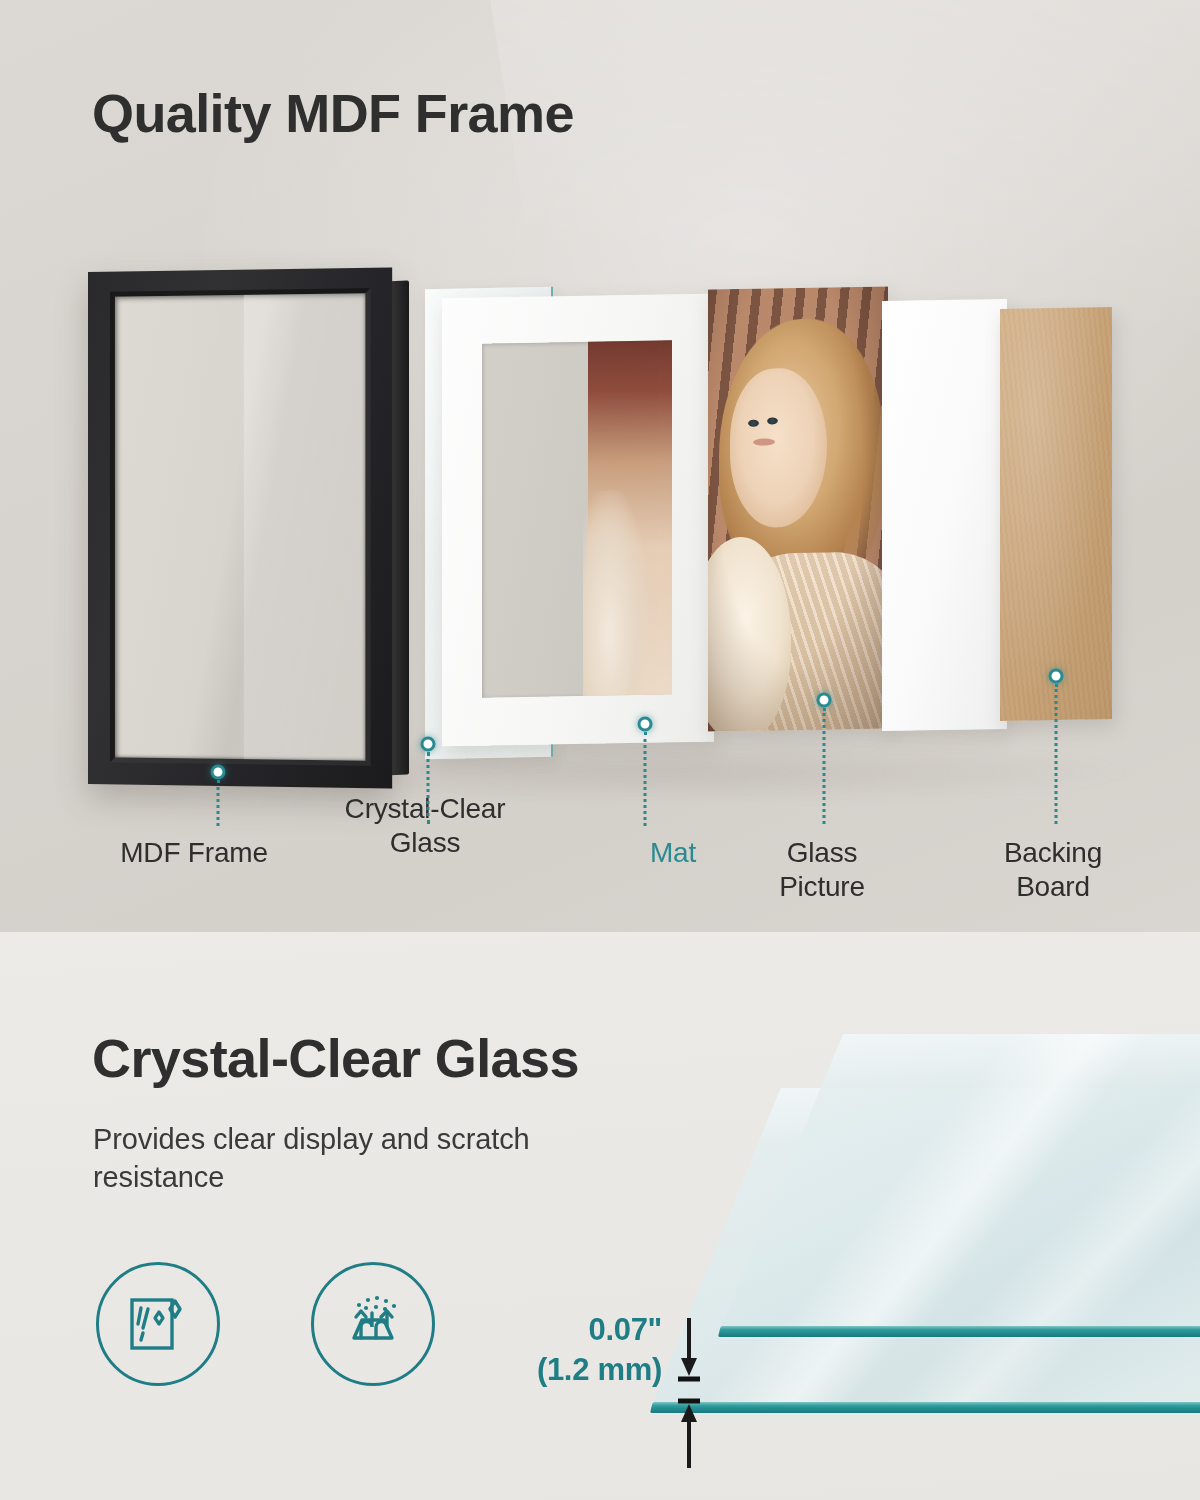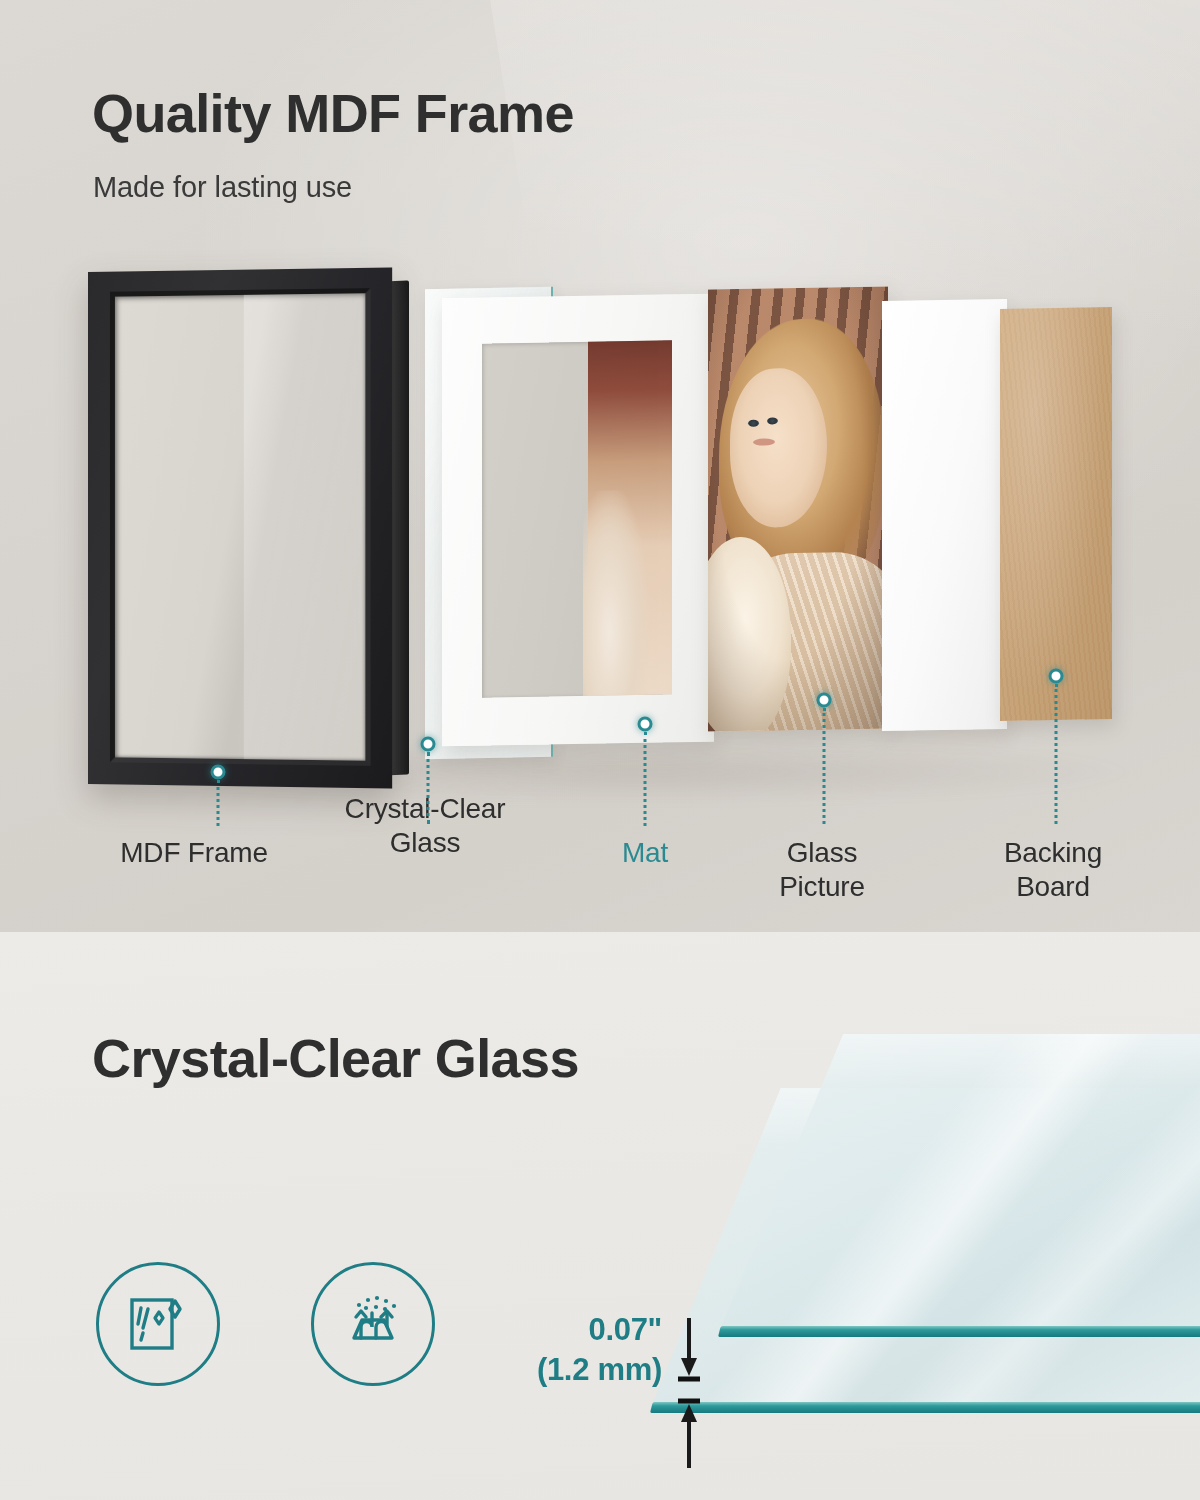--- a/index.html
+++ b/index.html
@@ -328,21 +328,20 @@
 </style>
 </head>
 <body>
 
 <div class="page">
 
   <div class="section-top">
     <div class="top-sheen"></div>
 
     <h1 class="h1" id="title-top">Quality MDF Frame</h1>
-    <div class="h2sub" id="sub-top">Made for lasting use</div>
 
     <div class="top-shadow-blob"></div>
 
     <div class="stack">
 
       <div class="layer mdf-wrap">
         <div class="mdf-side"></div>
         <div class="mdf-face">
           <div class="mdf-inner"></div>
           <div class="mdf-lip"></div>
@@ -394,34 +393,35 @@
     <div class="leader" style="left:824px; top:708px; height:116px;"></div>
 
     <div class="marker" style="left:1056px; top:676px;"></div>
     <div class="leader" style="left:1056px; top:684px; height:140px;"></div>
 
     <div class="callout-label" style="left:194px; top:836px;">MDF Frame</div>
 
     <div class="callout-label" style="left:425px; top:792px;">Crystal-Clear
 Glass</div>
 
-    <div class="callout-label accent" style="left:645px; top:836px;">Mat</div>
+    <div class="callout-label accent" style="left:673px; top:836px;">Mat</div>
 
     <div class="callout-label" style="left:822px; top:836px;">Glass
 Picture</div>
 
     <div class="callout-label" style="left:1053px; top:836px;">Backing
 Board</div>
   </div>
 
   <div class="divider-line"></div>
 
   <div class="section-bottom"></div>
 
   <h1 class="h1" id="title-bot">Crystal-Clear Glass</h1>
+  <div class="h2sub" id="sub-bot">Provides clear display and scratch resistance</div>
 
   <div class="panes">
     <div class="pane pane-lower">
       <div class="pane-gloss"></div>
     </div>
     <div class="pane pane-upper">
       <div class="pane-gloss"></div>
     </div>
     <div class="pane-edge" id="edge-upper"></div>
     <div class="pane-edge" id="edge-lower"></div>

